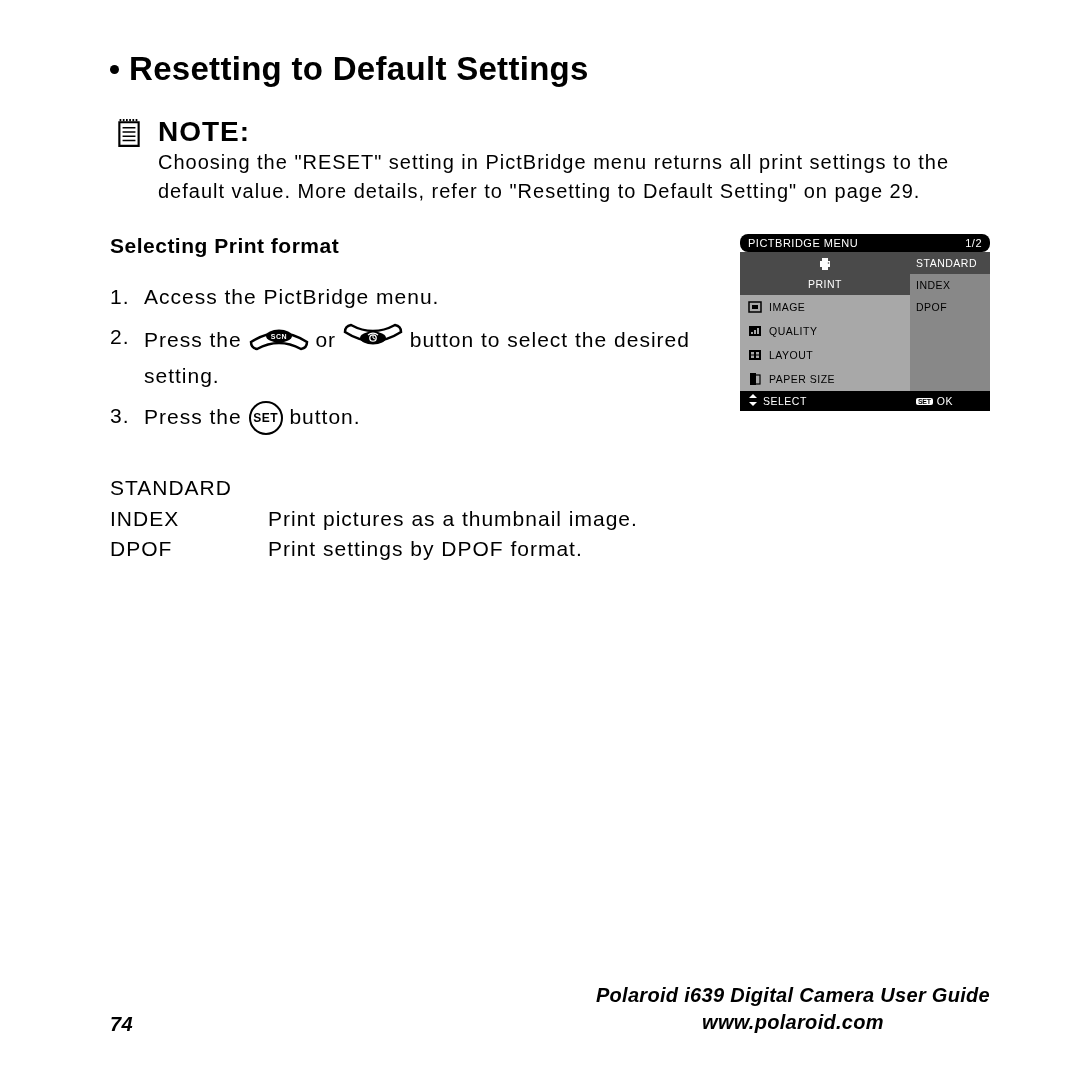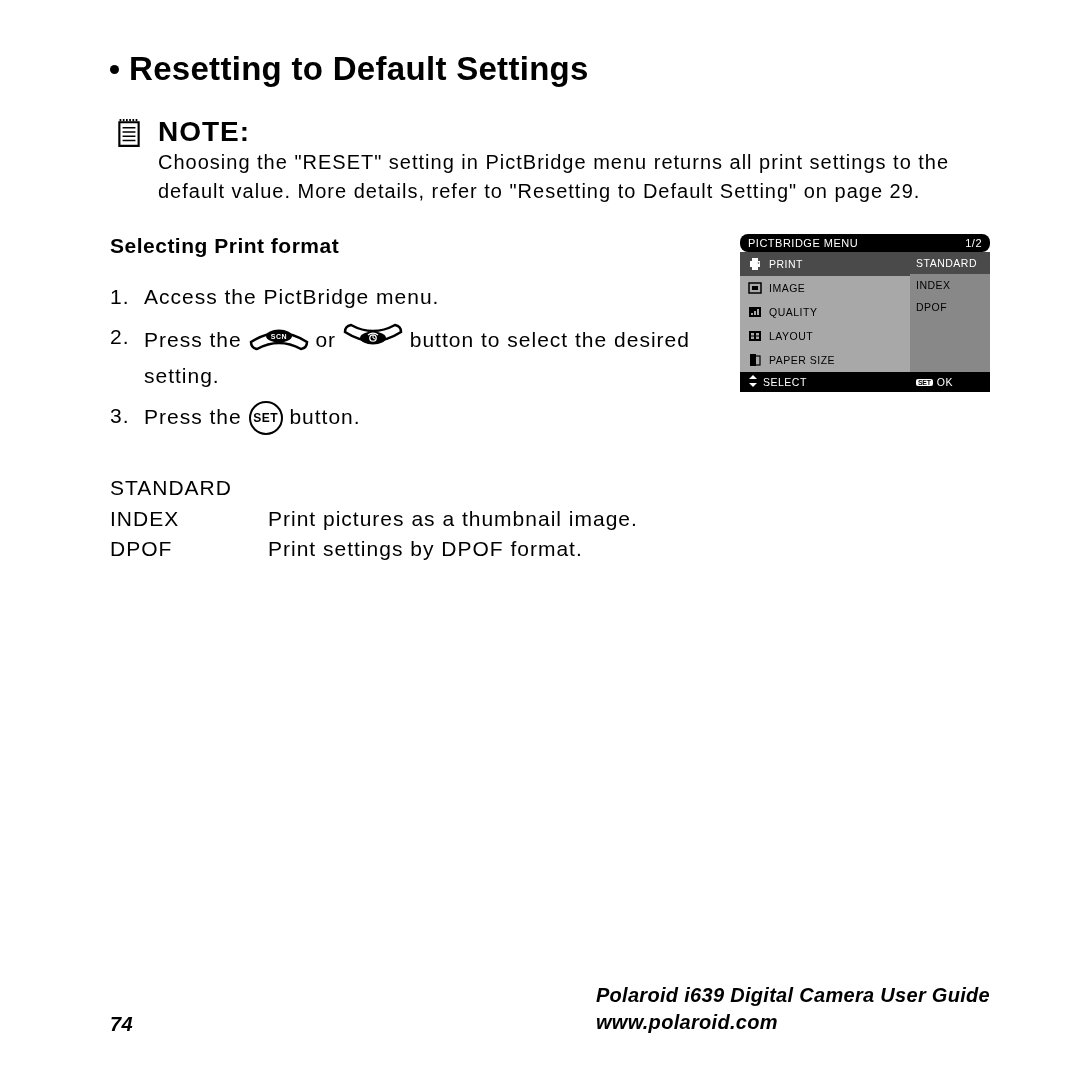--- a/index.html
+++ b/index.html
@@ -124,20 +124,21 @@
     display: flex;
     align-items: center;
     gap: 7px;
     padding: 5px 8px;
     color: #000;
     font-size: 10.5px;
   }
   .lcd-row.selected {
     background: #4a4a4a;
     color: #fff;
+    flex-direction: column;
   }
   .lcd-right-row {
     padding: 5px 6px;
     color: #000;
     font-size: 10.5px;
   }
   .lcd-right-row.selected {
     background: #4a4a4a;
     color: #fff;
   }
@@ -187,21 +188,21 @@
     left: 110px;
     right: 90px;
     display: flex;
     justify-content: space-between;
     align-items: flex-end;
     font-style: italic;
     font-weight: bold;
     font-size: 20px;
     letter-spacing: 0.3px;
   }
-  .footer-right { text-align: left; line-height:1.35; }
+  .footer-right { text-align: center; line-height:1.35; }
   .set-badge {
     display:inline-block;
     background:#fff;
     color:#000;
     font-size:7px;
     font-weight:bold;
     padding:0 2px;
     border-radius:2px;
     letter-spacing:-0.3px;
   }

